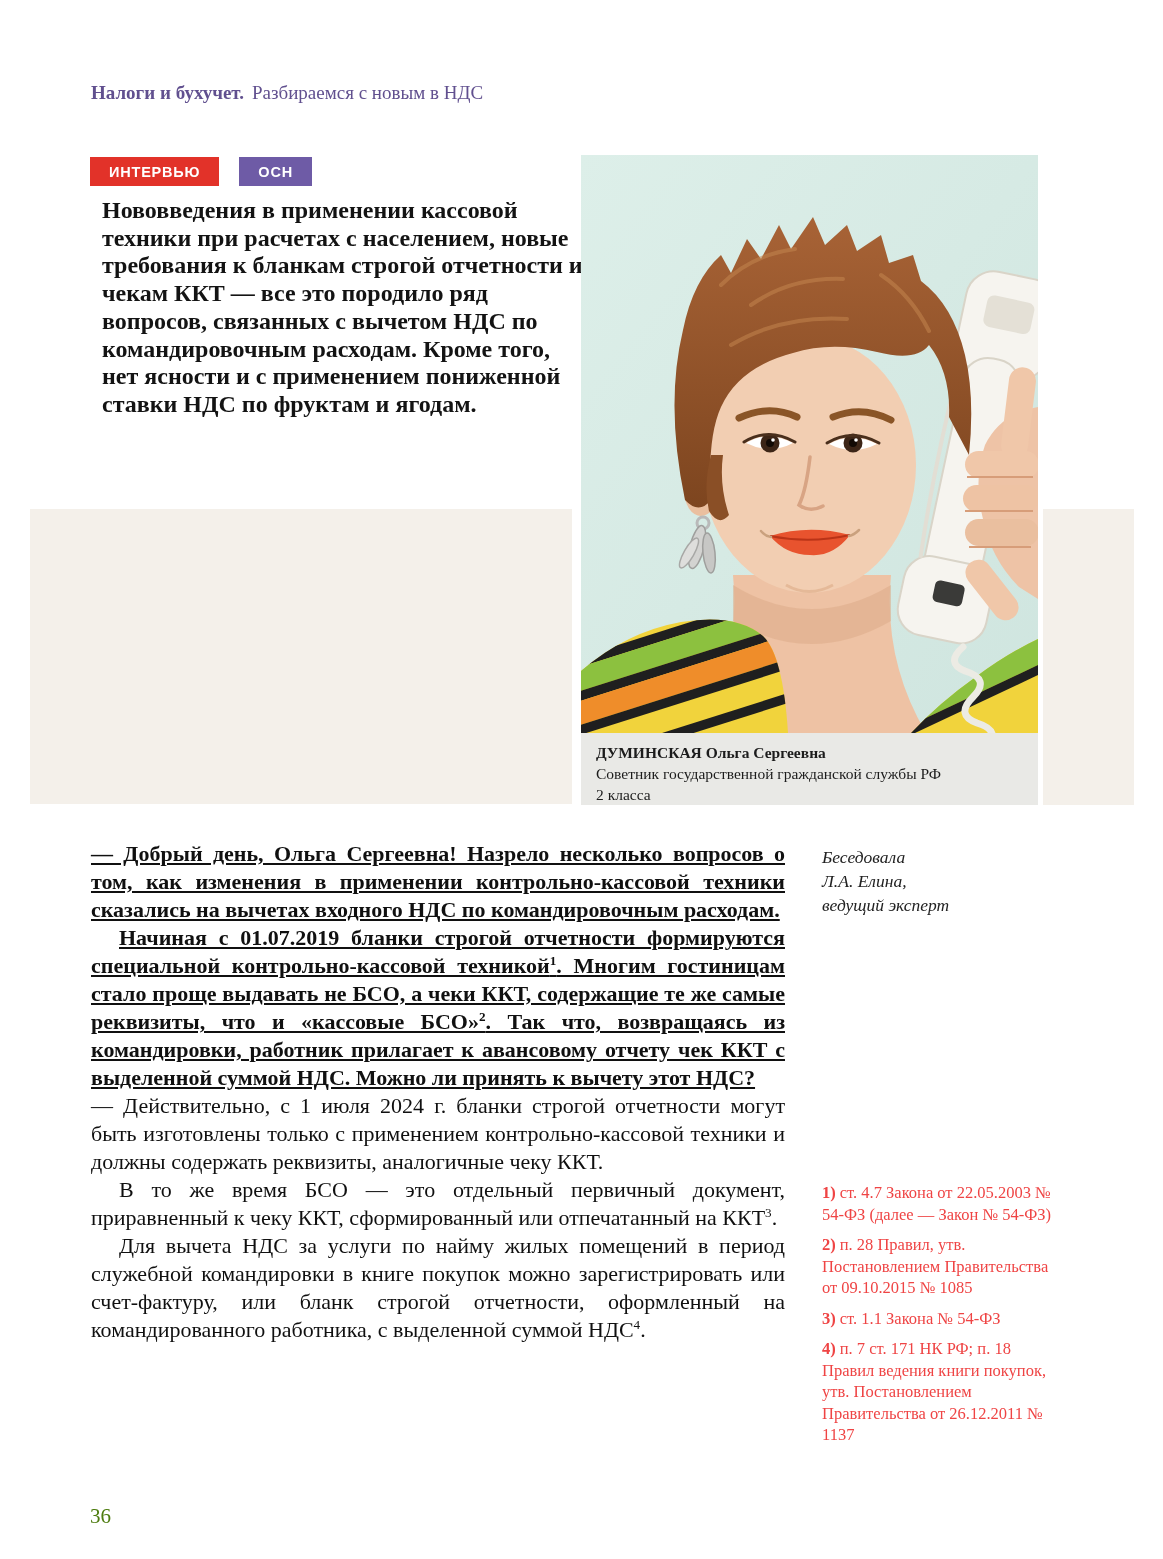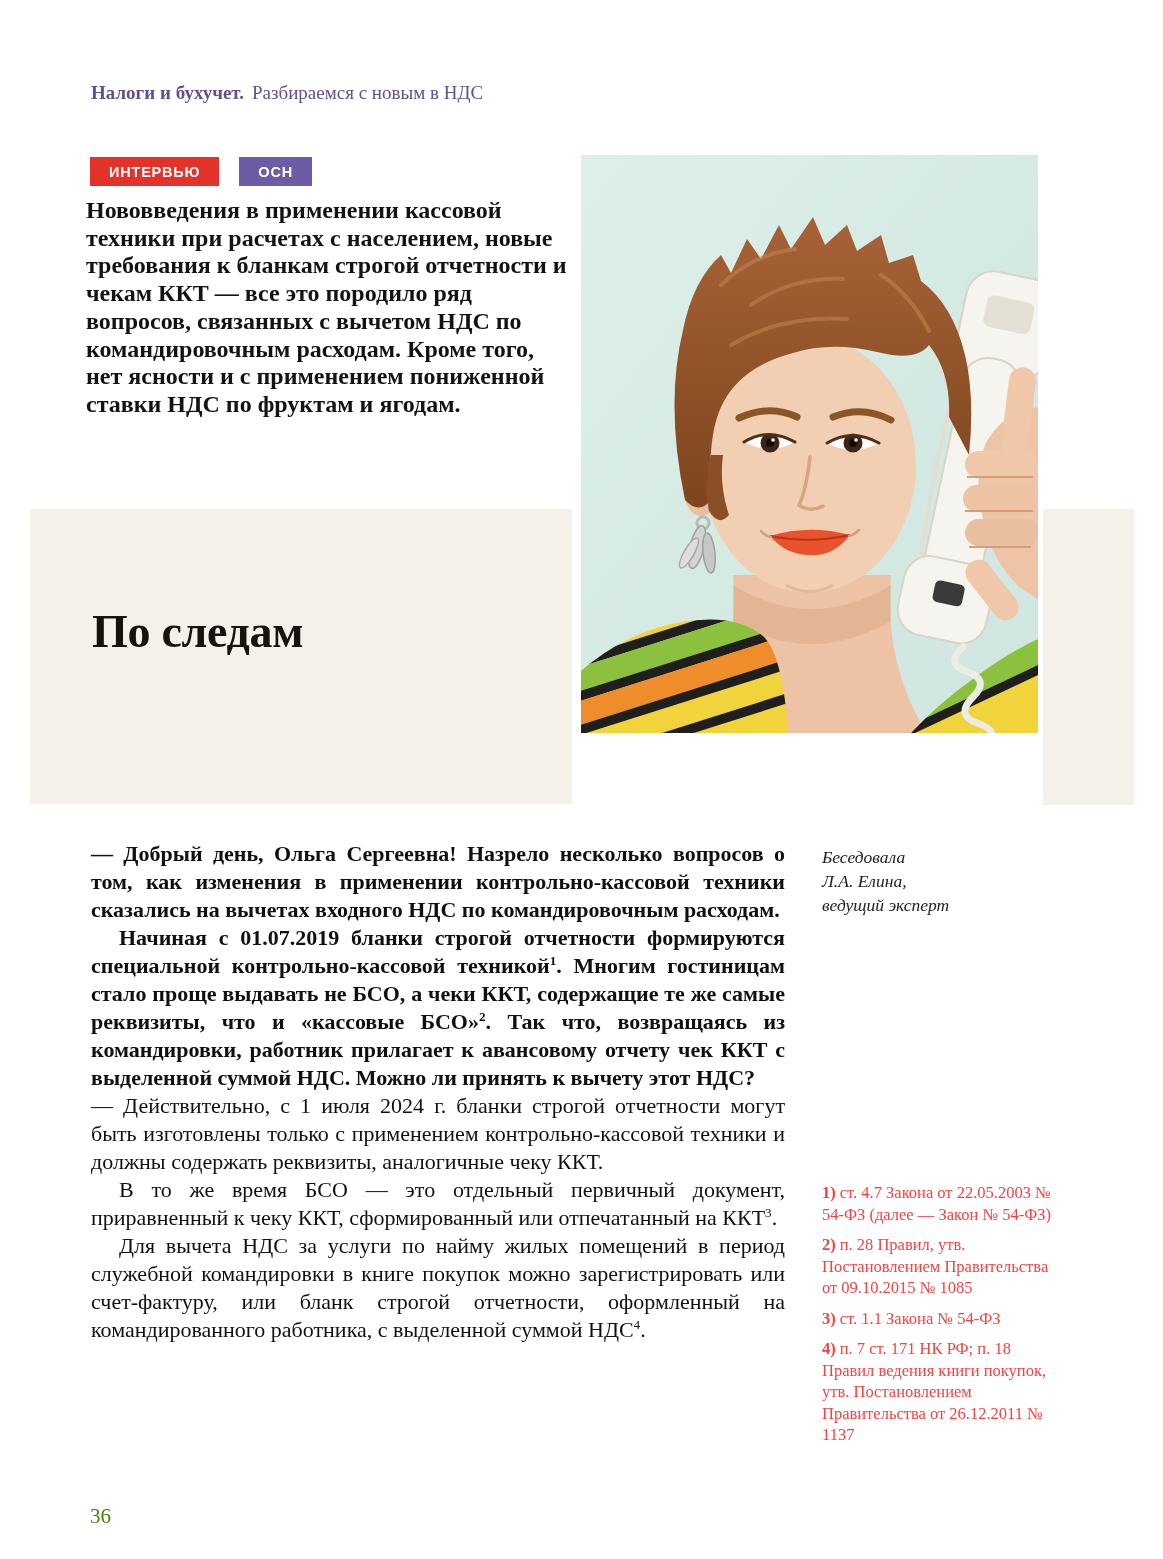--- a/index.html
+++ b/index.html
@@ -16,21 +16,21 @@
   .badges { position:absolute; left:90px; top:157px; display:flex; gap:20px; }
   .badge {
     height:29px; display:flex; align-items:center; justify-content:center;
     padding:0 19px; color:#ffffff; font-family:"Liberation Sans", sans-serif;
     font-weight:bold; font-size:14.5px; letter-spacing:0.8px;
   }
   .badge.red { background:#e23229; }
   .badge.purple { background:#6e5ba6; }
 
   .lead {
-    position:absolute; left:86px; top:197px; width:486px;
+    position:absolute; left:102px; top:197px; width:486px;
     font-size:24px; line-height:27.7px; font-weight:bold; color:#131313;
   }
 
   .band-left  { position:absolute; left:30px;  top:509px; width:542px; height:295px; background:#f4f0ea; }
   .band-right { position:absolute; left:1043px; top:509px; width:91px; height:296px; background:#f4f0ea; }
 
   .title {
     position:absolute; left:92px; top:606px; width:470px;
     font-size:46px; line-height:51px; font-weight:bold; color:#16130f; letter-spacing:-0.3px;
   }
@@ -42,21 +42,21 @@
     position:absolute; left:581px; top:733px; width:457px; height:72px;
     background:#e9e9e6; padding:9px 10px 0 15px; font-size:15.5px; line-height:21px; color:#1c1c1c;
   }
   .caption .name { font-weight:bold; }
 
   .body-col {
     position:absolute; left:91px; top:840px; width:694px;
     font-size:22px; line-height:28px; color:#101010; text-align:justify; hyphens:auto;
   }
   .body-col p { margin:0; }
-  .body-col p.question { font-weight:bold; }
+  .body-col p.question { font-weight:bold;text-decoration:underline; }
   .body-col p.indent { text-indent:28px; }
   .body-col sup { font-size:0.6em; line-height:0; vertical-align:super; }
 
   .interviewer {
     position:absolute; left:822px; top:845px;
     font-style:italic; font-size:17.5px; line-height:24px; color:#222222;
   }
 
   .footnotes {
     position:absolute; left:822px; top:1182px; width:240px;
@@ -80,21 +80,20 @@
     <div class="badge red">ИНТЕРВЬЮ</div>
     <div class="badge purple">ОСН</div>
   </div>
 
   <div class="lead">Нововведения в применении кассовой техники при расчетах с населением, новые требования к бланкам строгой отчетности и чекам ККТ — все это породило ряд вопросов, связанных с вычетом НДС по командировочным расходам. Кроме того, нет ясности и с применением пониженной ставки НДС по фруктам и ягодам.</div>
 
   <div class="band-left"></div>
   <div class="band-right"></div>
 
   <div class="title">
-    <div>По следам</div>
   </div>
 
   <div class="photo">
     <svg viewBox="0 0 457 578" xmlns="http://www.w3.org/2000/svg">
       <defs>
         <linearGradient id="bgG" x1="0" y1="0" x2="1" y2="1">
           <stop offset="0" stop-color="#ddefe9"></stop>
           <stop offset="1" stop-color="#cfe5df"></stop>
         </linearGradient>
         <linearGradient id="hairG" x1="0" y1="0" x2="0" y2="1">
@@ -191,20 +190,25 @@
         <rect x="424" y="212" width="27" height="92" rx="13.5" fill="#f0c7a9" transform="rotate(7 437 258)"></rect>
         <rect x="384" y="296" width="74" height="27" rx="13.5" fill="#f0c7a9"></rect>
         <rect x="382" y="330" width="76" height="27" rx="13.5" fill="#eec3a4"></rect>
         <rect x="384" y="364" width="74" height="27" rx="13.5" fill="#eabf9f"></rect>
         <path d="M386 322 L452 322 M384 356 L452 356 M388 392 L450 392" stroke="#d79d79" stroke-width="2" fill="none"></path>
         <rect x="398" y="400" width="26" height="70" rx="13" fill="#f0c7a9" transform="rotate(-38 411 435)"></rect>
       </g>
     </svg>
   </div>
 
+  <div class="caption">
+    <div class="name">ДУМИНСКАЯ Ольга Сергеевна</div>
+    <div>Советник государственной гражданской службы РФ</div>
+    <div>2 класса</div>
+  </div>
 
   <div class="body-col">
       <p class="question">—  Добрый день, Ольга Сергеевна! Назрело несколько вопросов о том, как изменения в применении контрольно-кассовой техники сказались на вычетах входного НДС по командировочным расходам.</p>
       <p class="question indent">Начиная с 01.07.2019 бланки строгой отчетности формируются специальной контрольно-кассовой техникой<sup>1</sup>. Многим гостиницам стало проще выдавать не БСО, а чеки ККТ, содержащие те же самые реквизиты, что и «кассовые БСО»<sup>2</sup>. Так что, возвращаясь из командировки, работник прилагает к авансовому отчету чек ККТ с выделенной суммой НДС. Можно ли принять к вычету этот НДС?</p>
       <p class="answer">—  Действительно, с 1 июля 2024 г. бланки строгой отчетности могут быть изготовлены только с применением контрольно-кассовой техники и должны содержать реквизиты, аналогичные чеку ККТ.</p>
       <p class="answer indent">В то же время БСО — это отдельный первичный документ, приравненный к чеку ККТ, сформированный или отпечатанный на ККТ<sup>3</sup>.</p>
       <p class="answer indent">Для вычета НДС за услуги по найму жилых помещений в период служебной командировки в книге покупок можно зарегистрировать или счет-фактуру, или бланк строгой отчетности, оформленный на командированного работника, с выделенной суммой НДС<sup>4</sup>.</p>
     </div>
 
   <div class="interviewer">

